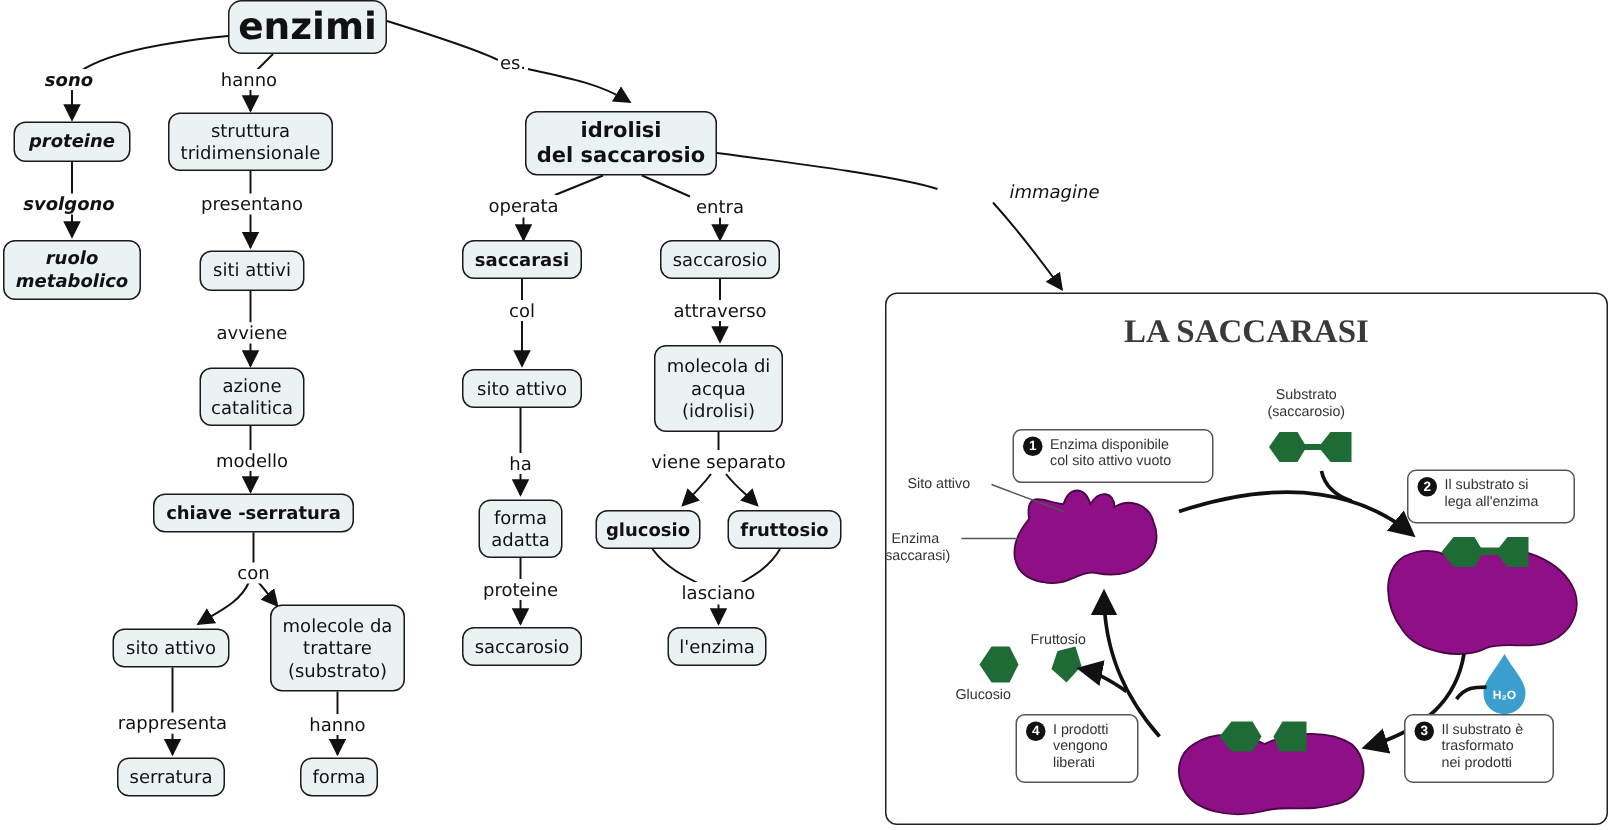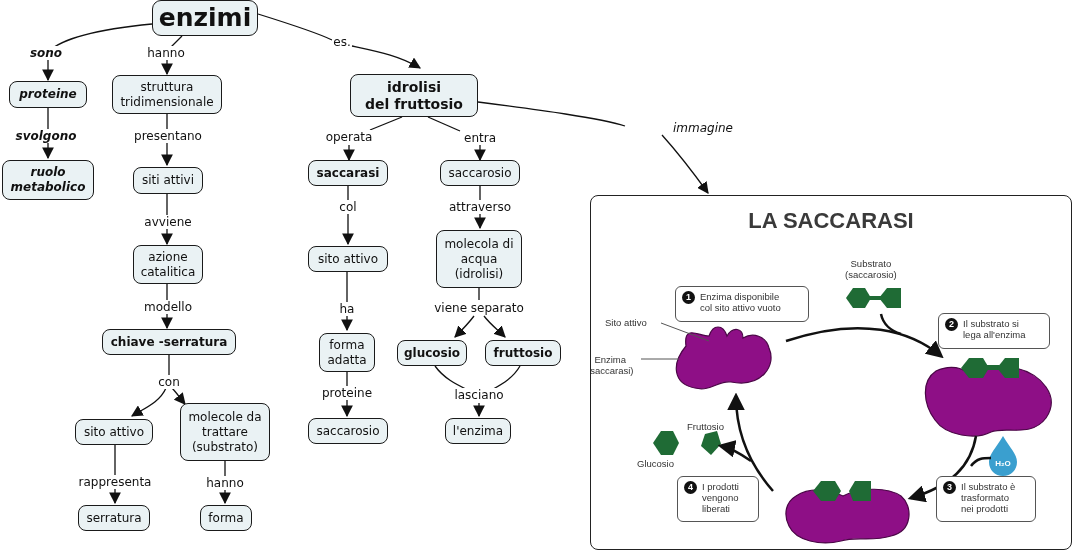--- a/index.html
+++ b/index.html
@@ -14,21 +14,21 @@
   .node.root { font-size:25px; font-weight:bold; line-height:28px; border-radius:9px; }
   .node.big { font-size:14px; font-weight:bold; line-height:17px; }
   .lbl { position:absolute; font-size:12px; background:#fff; padding:0 1px; white-space:nowrap;
          transform:translate(-50%,-50%); line-height:14px; }
   .lbl.bi { font-weight:bold; font-style:italic; }
   .lbl.it { font-style:italic; }
   #image-panel { position:absolute; left:590px; top:195px; width:482px; height:355px; box-sizing:border-box;
         border:1.5px solid #222; border-radius:8px; background:#fff; overflow:hidden; }
   #image-panel svg { position:absolute; left:0; top:0; }
   .ttl { position:absolute; left:0; width:100%; top:12px; text-align:center;
-         font-family:Liberation Sans, sans-serif; font-weight:bold; font-size:22px; color:#3a3a3a; }
+         font-family:Liberation Serif, serif; font-weight:bold; font-size:22px; color:#3a3a3a; }
   .cap { position:absolute; font-family:"Liberation Sans", sans-serif; font-size:9.5px; line-height:11px; color:#333; }
   .stepbox { position:absolute; border:1.3px solid #555; border-radius:6px; background:#fff;
              font-family:"Liberation Sans", sans-serif; font-size:9.5px; line-height:11px; color:#333;
              display:flex; align-items:flex-start; padding:4px 6px; box-sizing:border-box; }
   .stepnum { flex:none; width:13px; height:13px; border-radius:50%; background:#111; color:#fff;
              font-size:9px; font-weight:bold; display:flex; align-items:center; justify-content:center; margin-right:5px; }
 </style>
 </head>
 <body>
 
@@ -103,21 +103,21 @@
 catalitica</div>
 <div class="node bold" style="left:102px;top:329px;width:134px;height:26px;">chiave -serratura</div>
 <div class="node" style="left:75px;top:419px;width:78px;height:26px;">sito attivo</div>
 <div class="node" style="left:180px;top:403px;width:90px;height:58px;">molecole da
 trattare
 (substrato)</div>
 <div class="node" style="left:78px;top:505px;width:72px;height:26px;">serratura</div>
 <div class="node" style="left:200px;top:505px;width:52px;height:26px;">forma</div>
 
 <div class="node big" style="left:350px;top:74px;width:128px;height:43px;">idrolisi
-del fruttosio</div>
+del saccarosio</div>
 <div class="node bold" style="left:308px;top:160px;width:80px;height:26px;">saccarasi</div>
 <div class="node" style="left:308px;top:246px;width:80px;height:26px;">sito attivo</div>
 <div class="node" style="left:319px;top:333px;width:56px;height:39px;">forma
 adatta</div>
 <div class="node" style="left:308px;top:418px;width:80px;height:26px;">saccarosio</div>
 <div class="node" style="left:440px;top:160px;width:80px;height:26px;">saccarosio</div>
 <div class="node" style="left:436px;top:230px;width:86px;height:58px;">molecola di
 acqua
 (idrolisi)</div>
 <div class="node bold" style="left:397px;top:340px;width:70px;height:26px;">glucosio</div>

